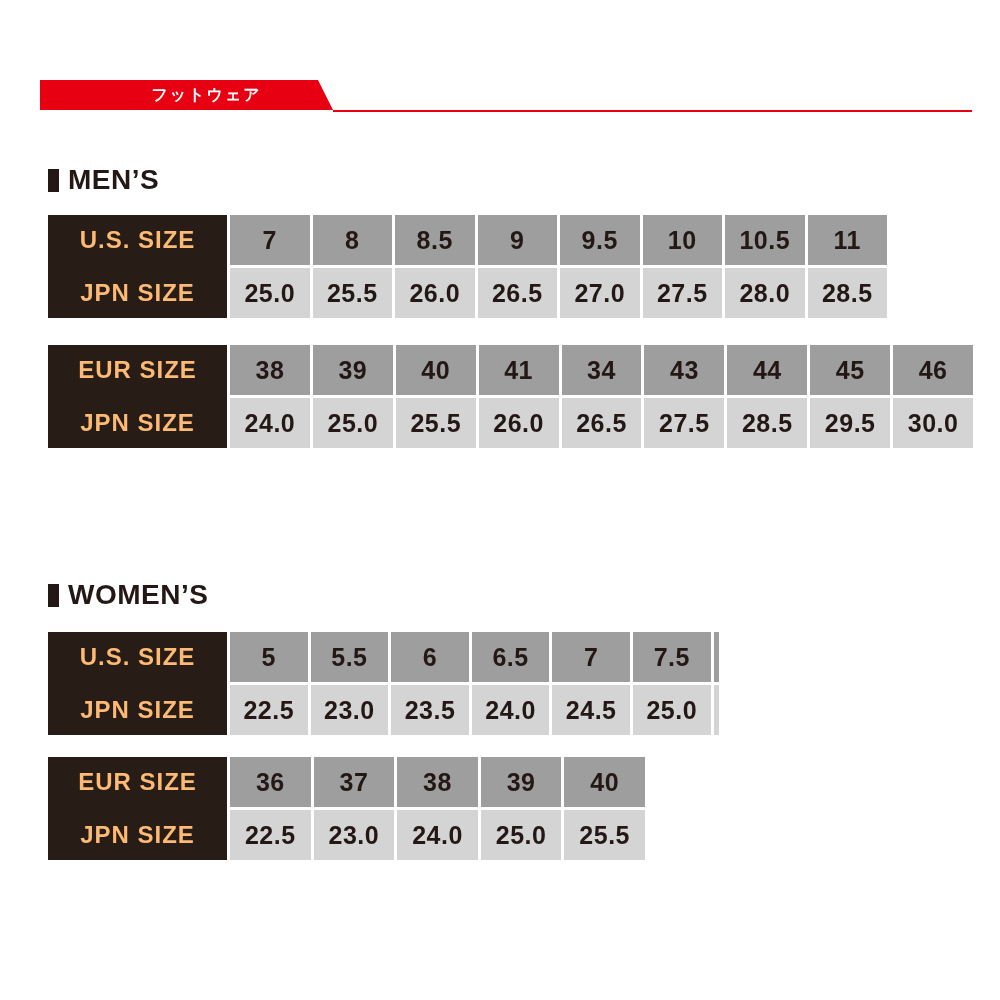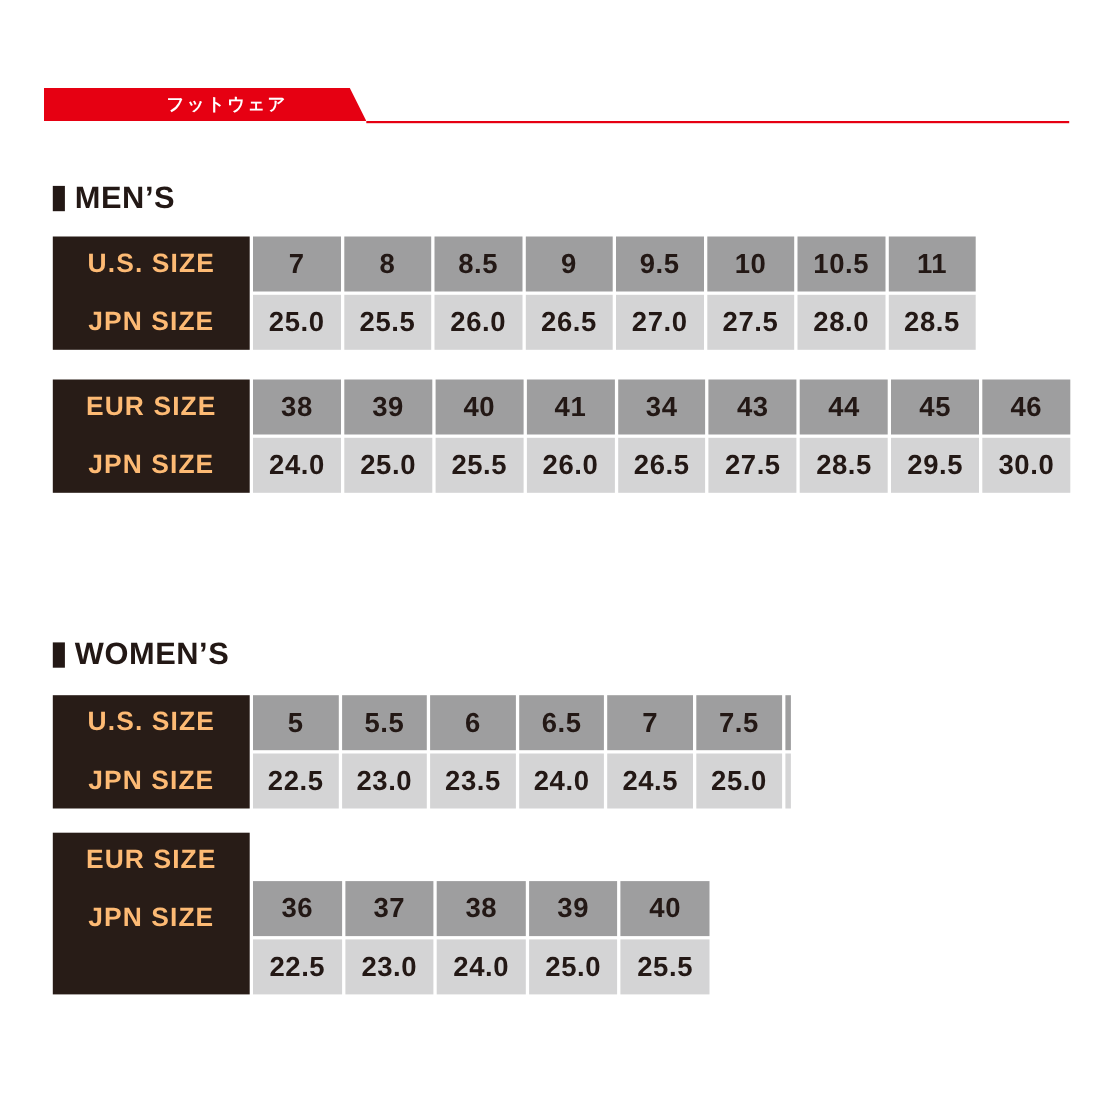--- a/index.html
+++ b/index.html
@@ -68,21 +68,21 @@
     height: 50px; line-height: 50px;
     text-align: center;
     color: #fdba74; font-weight: bold; font-size: 24px; letter-spacing: 1px;
   }
   .label + .label { margin-top: 3px; }
 
   .cells { display: grid; gap: 3px; margin-left: 3px; }
   .cols-m-us  { grid-template-columns: repeat(8, 79.5px); }
   .cols-m-eur { grid-template-columns: repeat(9, 79.9px); }
   .cols-w-us  { grid-template-columns: repeat(6, 77.6px) 5px; }
-  .cols-w-eur { grid-template-columns: repeat(5, 80.6px); margin-top: 44px; }
+  .cols-w-eur { grid-template-columns: repeat(5, 80.6px); }
 
   .cell {
     height: 50px; line-height: 50px;
     text-align: center;
     font-weight: bold; font-size: 25px;
     color: #231815; letter-spacing: 0.5px;
   }
   .r1 { background: #9e9e9f; }
   .r2 { background: #d4d4d5; }
 </style>

